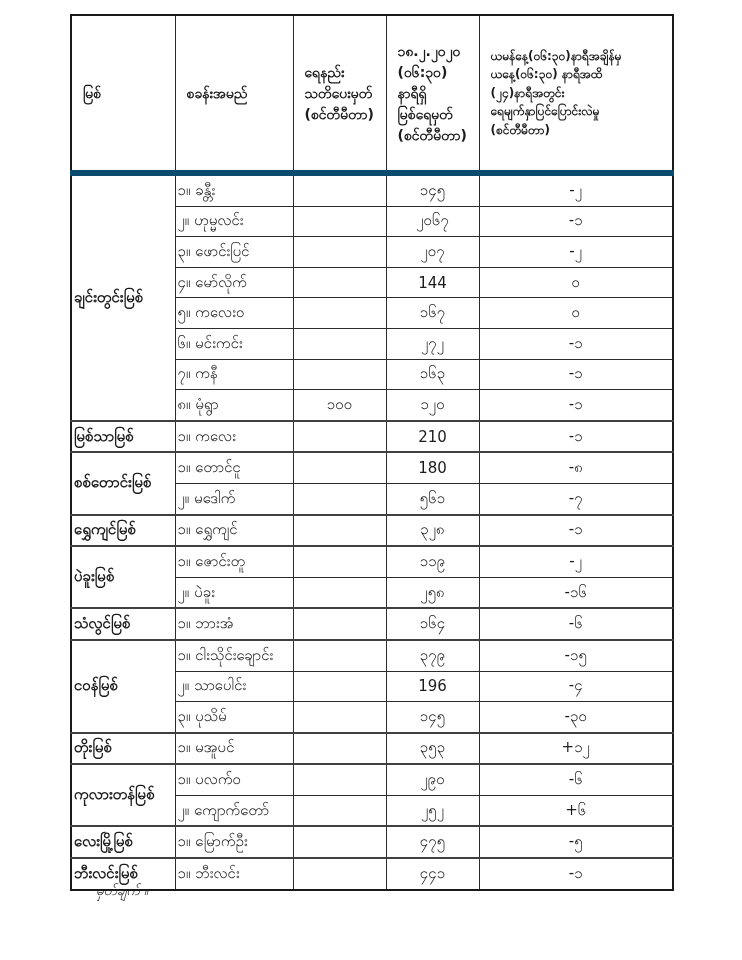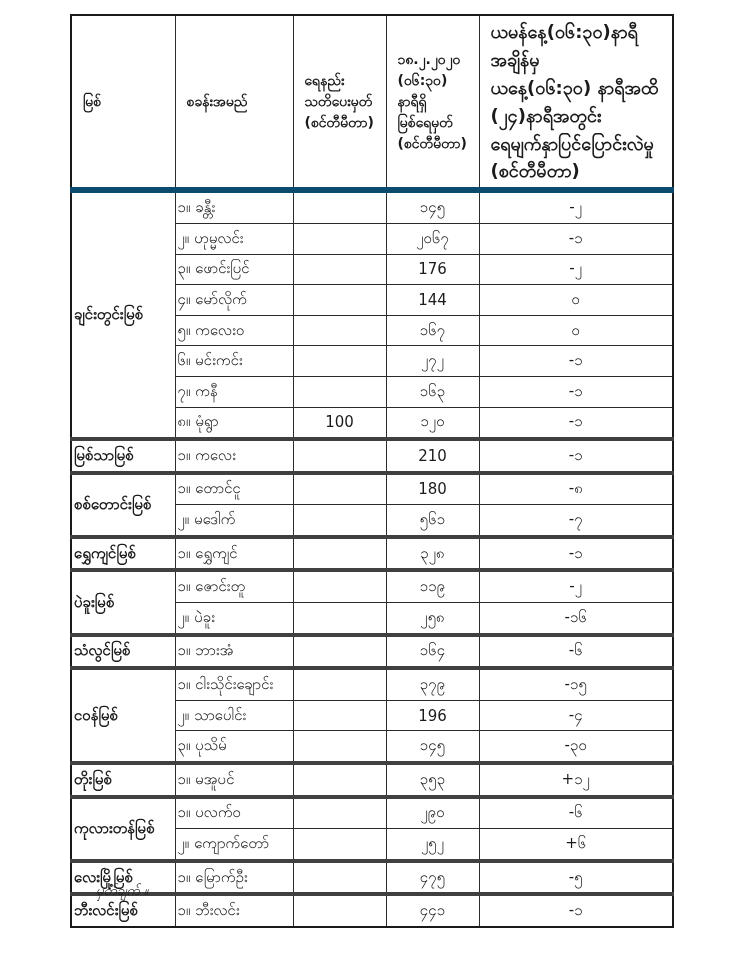--- a/index.html
+++ b/index.html
@@ -35,21 +35,21 @@
     font-weight: bold;
     font-size: 14px;
     line-height: 1.5;
     text-align: left;
     vertical-align: middle;
     white-space: pre-line;
     height: 150px;
     padding: 2px 11px;
   }
   table.wl th.change-h {
-    font-size: 18px;
+    font-size: 12px;
     line-height: 1.55;
     margin-left: 16px;
   }
   table.wl td {
     height: 29.6px;
     padding: 0 2px;
     font-size: 15px;
     vertical-align: middle;
   }
   td.river-cell {
@@ -59,21 +59,21 @@
     margin-left: 32px;
   }
   td.station-cell {
     text-align: left;
     padding-left: 10px;
   }
   td.num-cell {
     text-align: center;
   }
   tr td.group-start {
-    border-top: 4px solid #404040;
+    border-top: 2px solid #404040;
   }
   .footnote {
     position: absolute;
     left: 96px;
     top: 882px;
     width: 600px;
     font-size: 13.5px;
     display: flex;
     gap: 20px;
     white-space: nowrap;
@@ -122,21 +122,21 @@
         </tr>
         <tr>
           <td class="station-cell"><span>၂။</span> <span>ဟုမ္မလင်း</span></td>
           <td class="num-cell"></td>
           <td class="num-cell">၂၀၆၇</td>
           <td class="num-cell">-၁</td>
         </tr>
         <tr>
           <td class="station-cell"><span>၃။</span> <span>ဖောင်းပြင်</span></td>
           <td class="num-cell"></td>
-          <td class="num-cell">176</td>
+          <td class="num-cell">၂၀၇</td>
           <td class="num-cell">-၂</td>
         </tr>
         <tr>
           <td class="station-cell"><span>၄။</span> <span>မော်လိုက်</span></td>
           <td class="num-cell"></td>
           <td class="num-cell">144</td>
           <td class="num-cell">၀</td>
         </tr>
         <tr>
           <td class="station-cell"><span>၅။</span> <span>ကလေးဝ</span></td>
@@ -151,21 +151,21 @@
           <td class="num-cell">-၁</td>
         </tr>
         <tr>
           <td class="station-cell"><span>၇။</span> <span>ကနီ</span></td>
           <td class="num-cell"></td>
           <td class="num-cell">၁၆၃</td>
           <td class="num-cell">-၁</td>
         </tr>
         <tr>
           <td class="station-cell"><span>၈။</span> <span>မုံရွာ</span></td>
-          <td class="num-cell">100</td>
+          <td class="num-cell">၁၀၀</td>
           <td class="num-cell">၁၂၀</td>
           <td class="num-cell">-၁</td>
         </tr>
         <tr>
           <td class="river-cell group-start" rowspan="1">မြစ်သာမြစ်</td>
           <td class="station-cell group-start"><span>၁။</span> <span>ကလေး</span></td>
           <td class="num-cell group-start"></td>
           <td class="num-cell group-start">210</td>
           <td class="num-cell group-start">-၁</td>
         </tr>

